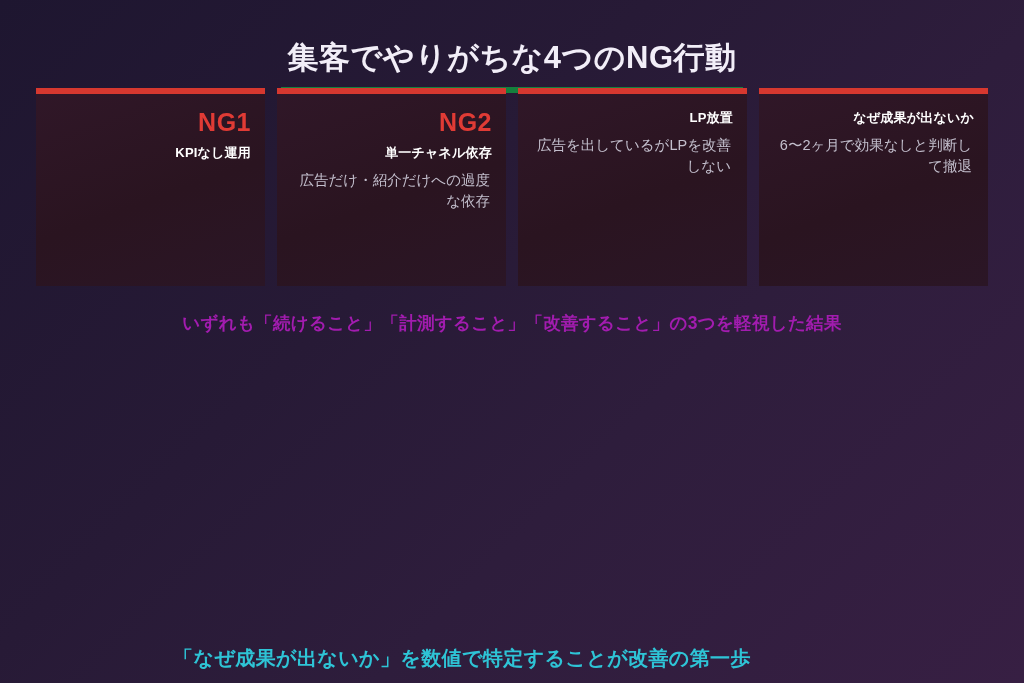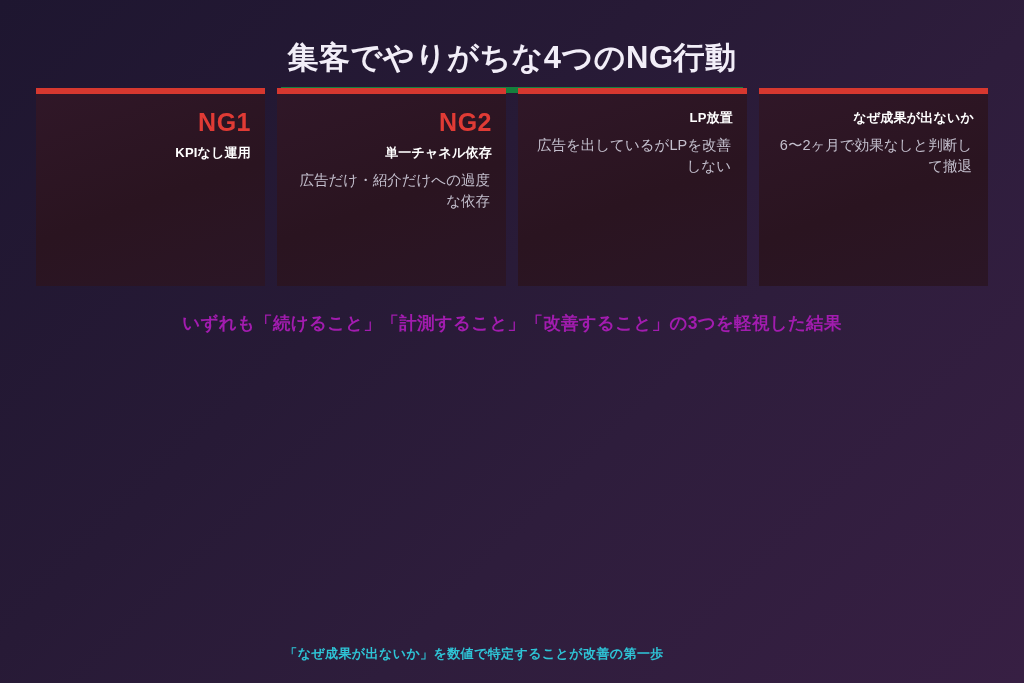--- a/index.html
+++ b/index.html
@@ -107,25 +107,25 @@
     font-weight: 700;
     color: #a21caf;
     letter-spacing: 0.3px;
     white-space: nowrap;
     margin-top: 25px;
   }
 
   
   .footer {
     position: absolute;
-    left: 12px;
+    left: 0;
     top: 645px;
     width: 924px;
     text-align: center;
-    font-size: 13px;
+    font-size: 20px;
     font-weight: 700;
     color: #2ec4d6;
     letter-spacing: 0.4px;
     white-space: nowrap;
   }
 </style>
 </head>
 <body>
 
 <div class="slide">

